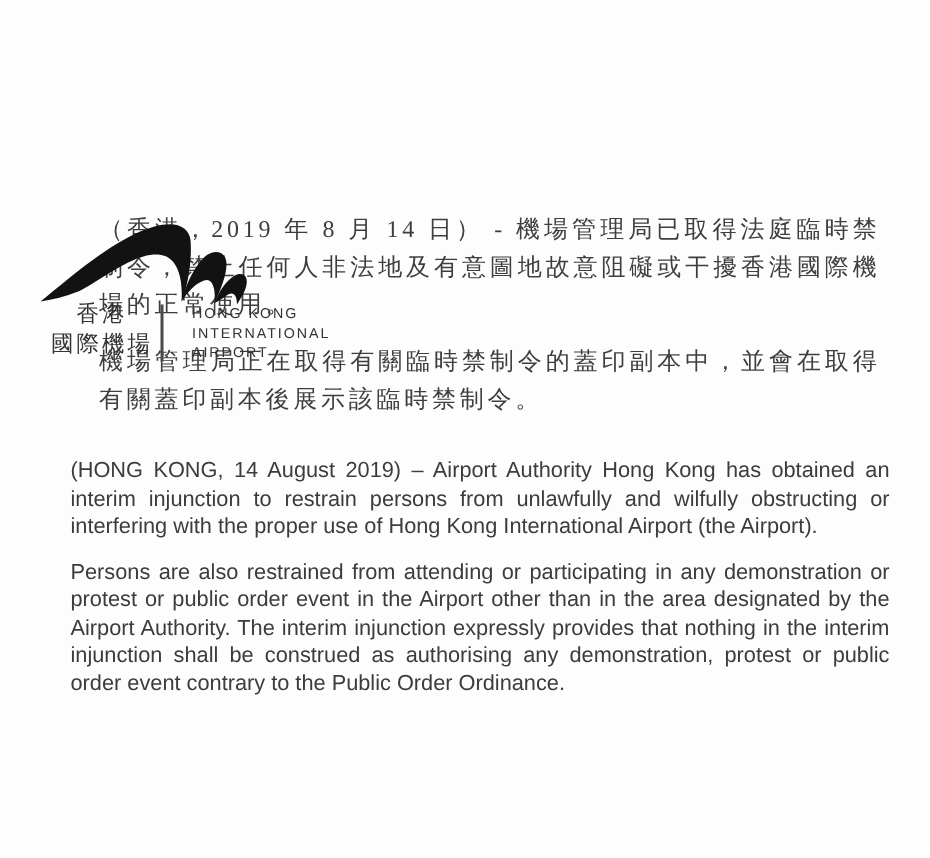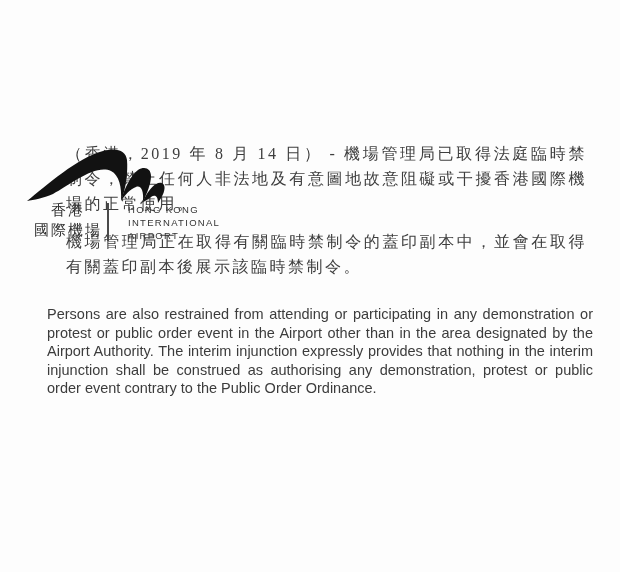--- a/index.html
+++ b/index.html
@@ -76,16 +76,17 @@
       <div>AIRPORT</div>
     </div>
   </div>
 
   <div class="content-cn">
     <p class="cn">（香港，2019 年 8 月 14 日） - 機場管理局已取得法庭臨時禁制令，禁止任何人非法地及有意圖地故意阻礙或干擾香港國際機場的正常使用。</p>
     <p class="cn">機場管理局正在取得有關臨時禁制令的蓋印副本中，並會在取得有關蓋印副本後展示該臨時禁制令。</p>
   </div>
 
   <div class="content-en">
+    <p class="en">(HONG KONG, 14 August 2019) – Airport Authority Hong Kong has obtained an interim injunction to restrain persons from unlawfully and wilfully obstructing or interfering with the proper use of Hong Kong International Airport (the Airport).</p>
     <p class="en">Persons are also restrained from attending or participating in any demonstration or protest or public order event in the Airport other than in the area designated by the Airport Authority. The interim injunction expressly provides that nothing in the interim injunction shall be construed as authorising any demonstration, protest or public order event contrary to the Public Order Ordinance.</p>
   </div>
 
 </div>
 
 </body></html>

